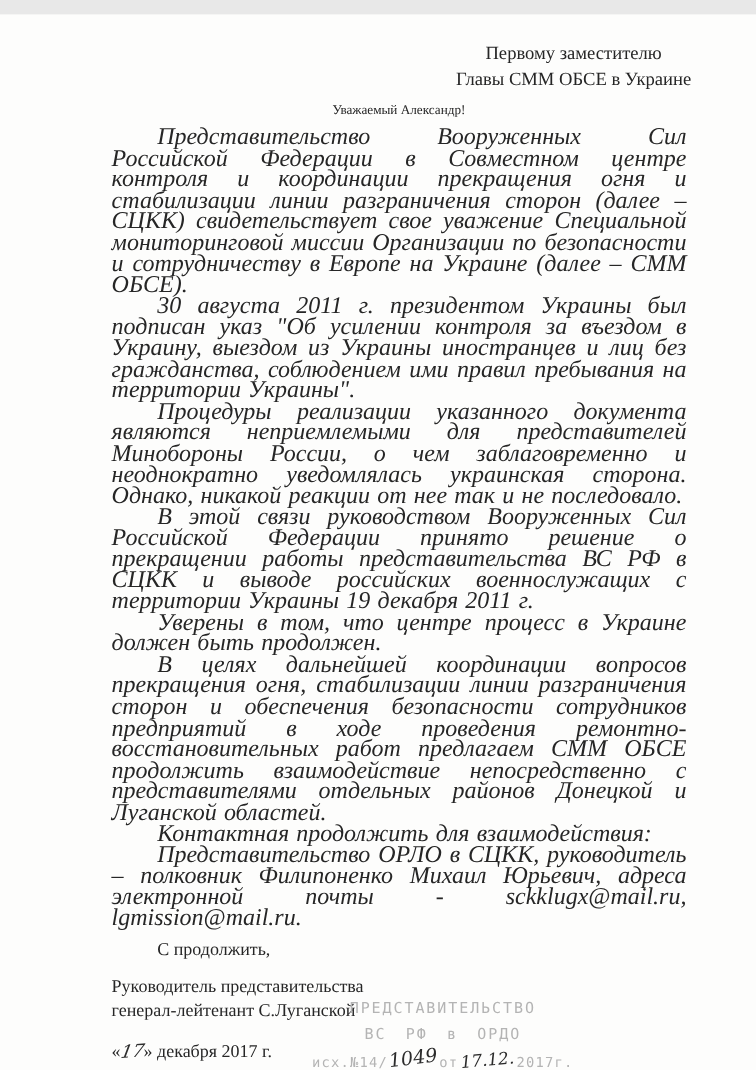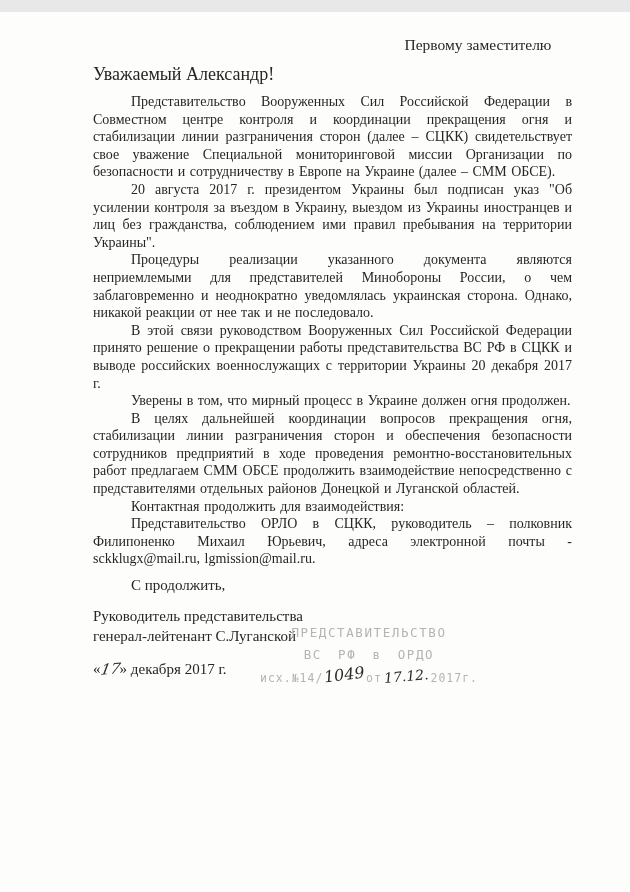--- a/index.html
+++ b/index.html
@@ -16,32 +16,33 @@
   }
   .recipient{
     width:212px;
     margin-left:auto;
     margin-right:-12px;
     text-align:center;
     font-size:15.5px;
     line-height:22px;
   }
   .salutation{
-    text-align:left;
-    font-size:18px;
+    text-align:center;
+    font-size:11px;
     margin-top:8px;
   }
   .letter-body{margin-top:8px;}
   .letter-body p{
     margin:0;
-    font-size:14px;
+    font-size:20px;
     line-height:17.6px;
     text-align:justify;
     text-indent:38px;
     word-spacing:1px;
+    font-style:italic;
   }
   .closing{
     font-size:15px;
     text-indent:38px;
     margin-top:9px;
   }
   .footer{
     position:relative;
     margin-top:12px;
     font-size:15px;
@@ -103,30 +104,31 @@
     color:#2b2b2b;
   }
 </style>
 </head>
 <body>
 
 <div class="page">
 
   <div class="recipient">
     <div>Первому заместителю</div>
+    <div>Главы СММ ОБСЕ в Украине</div>
   </div>
 
   <div class="salutation">Уважаемый Александр!</div>
 
   <div class="letter-body">
     <p>Представительство Вооруженных Сил Российской Федерации в Совместном центре контроля и координации прекращения огня и стабилизации линии разграничения сторон (далее – СЦКК) свидетельствует свое уважение Специальной мониторинговой миссии Организации по безопасности и сотрудничеству в Европе на Украине (далее – СММ ОБСЕ).</p>
-    <p>20 августа 2017 г. президентом Украины был подписан указ "Об усилении контроля за въездом в Украину, выездом из Украины иностранцев и лиц без гражданства, соблюдением ими правил пребывания на территории Украины".</p>
+    <p>30 августа 2011 г. президентом Украины был подписан указ "Об усилении контроля за въездом в Украину, выездом из Украины иностранцев и лиц без гражданства, соблюдением ими правил пребывания на территории Украины".</p>
     <p>Процедуры реализации указанного документа являются неприемлемыми для представителей Минобороны России, о чем заблаговременно и неоднократно уведомлялась украинская сторона. Однако, никакой реакции от нее так и не последовало.</p>
-    <p>В этой связи руководством Вооруженных Сил Российской Федерации принято решение о прекращении работы представительства ВС РФ в СЦКК и выводе российских военнослужащих с территории Украины 20 декабря 2017 г.</p>
-    <p>Уверены в том, что мирный процесс в Украине должен огня продолжен.</p>
+    <p>В этой связи руководством Вооруженных Сил Российской Федерации принято решение о прекращении работы представительства ВС РФ в СЦКК и выводе российских военнослужащих с территории Украины 19 декабря 2011 г.</p>
+    <p>Уверены в том, что центре процесс в Украине должен быть продолжен.</p>
     <p>В целях дальнейшей координации вопросов прекращения огня, стабилизации линии разграничения сторон и обеспечения безопасности сотрудников предприятий в ходе проведения ремонтно-восстановительных работ предлагаем СММ ОБСЕ продолжить взаимодействие непосредственно с представителями отдельных районов Донецкой и Луганской областей.</p>
     <p>Контактная продолжить для взаимодействия:</p>
     <p>Представительство ОРЛО в СЦКК, руководитель – полковник Филипоненко Михаил Юрьевич, адреса электронной почты - sckklugx@mail.ru, lgmission@mail.ru.</p>
   </div>
 
   <div class="closing">С продолжить,</div>
 
   <div class="footer">
     <div class="signature-block">
       <div>Руководитель представительства</div>

